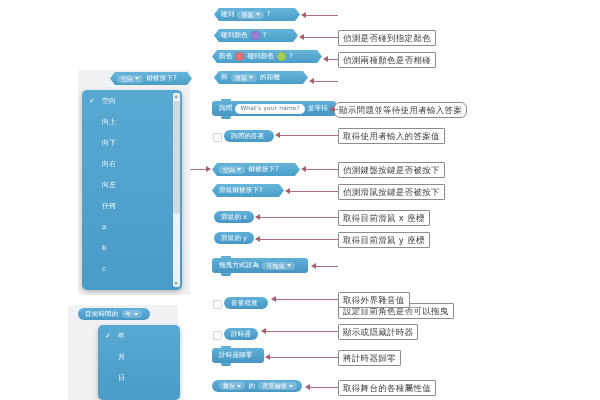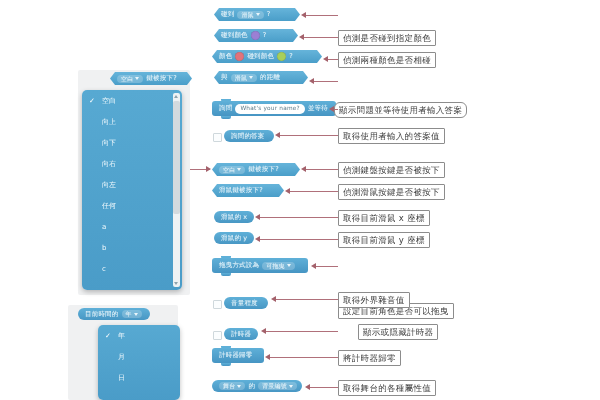--- a/index.html
+++ b/index.html
@@ -323,21 +323,21 @@
   <i class="arrowhead" style="left:255px;top:236px;"></i>
 
   <div class="note" style="left:338px;top:259px;margin-top:44px;">設定目前角色是否可以拖曳</div>
   <div class="lead" style="left:316px;top:266px;width:22px;"></div>
   <i class="arrowhead" style="left:311px;top:263px;"></i>
 
   <div class="note" style="left:338px;top:292px;">取得外界雜音值</div>
   <div class="lead" style="left:276px;top:299px;width:62px;"></div>
   <i class="arrowhead" style="left:271px;top:296px;"></i>
 
-  <div class="note" style="left:338px;top:324px;margin-left:20px;">顯示或隱藏計時器</div>
+  <div class="note" style="left:338px;top:324px;">顯示或隱藏計時器</div>
   <div class="lead" style="left:266px;top:331px;width:72px;"></div>
   <i class="arrowhead" style="left:261px;top:328px;"></i>
 
   <div class="note" style="left:338px;top:350px;">將計時器歸零</div>
   <div class="lead" style="left:270px;top:357px;width:68px;"></div>
   <i class="arrowhead" style="left:265px;top:354px;"></i>
 
   <div class="note" style="left:338px;top:380px;">取得舞台的各種屬性值</div>
   <div class="lead" style="left:310px;top:387px;width:28px;"></div>
   <i class="arrowhead" style="left:305px;top:384px;"></i>

